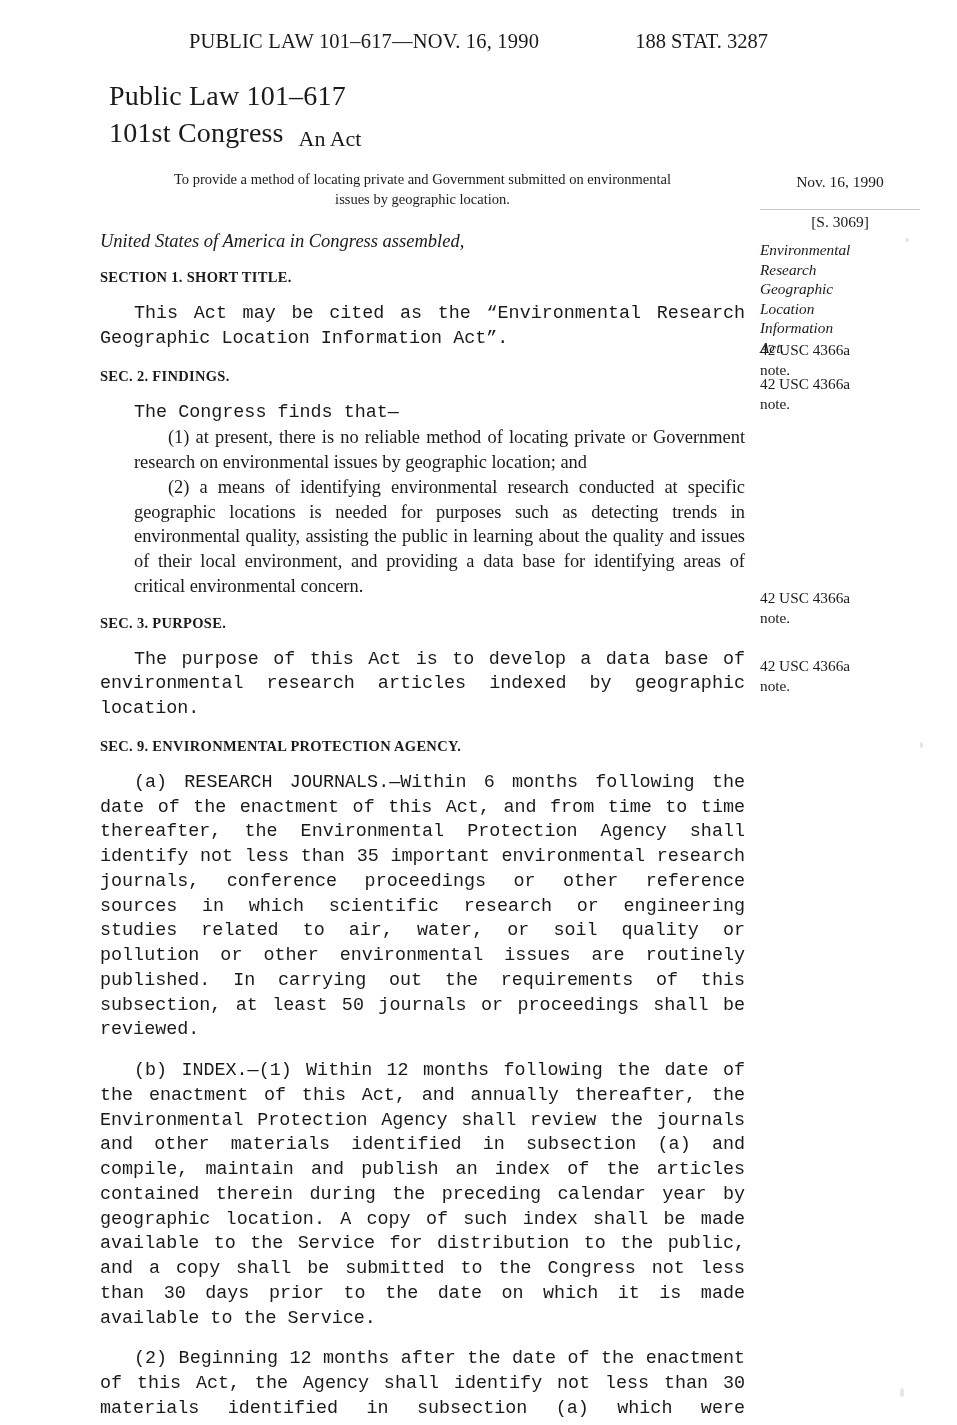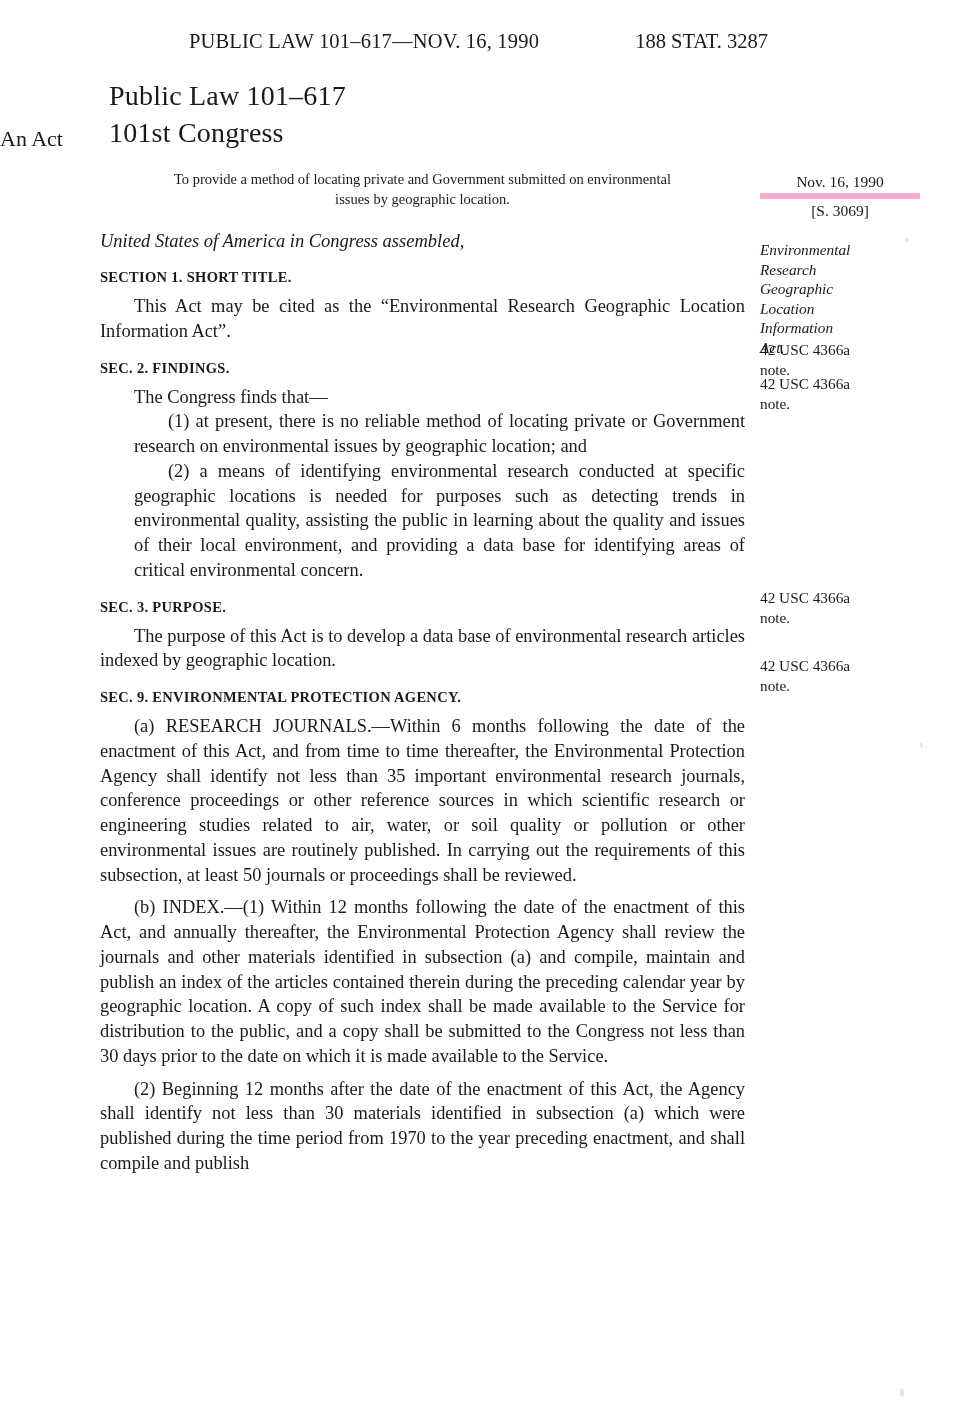--- a/index.html
+++ b/index.html
@@ -50,20 +50,21 @@
     font-size: 28px;
     line-height: 1.32;
     letter-spacing: 0.2px;
     margin-left: 9px;
   }
   .an-act {
     position: absolute;
     top: 126px;
     left: 0;
     width: 660px;
+    text-align: center;
     font-size: 22px;
   }
   
   .col-main {
     position: absolute;
     top: 170px;
     left: 100px;
     width: 645px;
   }
   .longtitle {
@@ -87,44 +88,45 @@
   .enacting .l2 { display: block; }
   h2.sec {
     font-size: 14.5px;
     font-weight: bold;
     margin: 16px 0 0 0;
     letter-spacing: 0.3px;
   }
   p.body {
     font-size: 18.4px;
     line-height: 1.345;
-    margin: 8px 0 0 0;
+    margin: 16px 0 0 0;
     text-align: justify;
     text-indent: 34px;
     hyphens: manual;
+    font-family: Liberation Mono, monospace;
   }
   p.block {
     font-size: 18.4px;
     line-height: 1.345;
     margin: 0;
     padding-left: 34px;
     text-align: justify;
     text-indent: 34px;
   }
   .mn-date {
     position: absolute;
     top: 173px;
     left: 760px;
     width: 160px;
     text-align: center;
     font-size: 15.5px;
   }
   .mn-date .rule {
-    border-bottom: 6px solid #f9a8d4;
-    padding-bottom: 2px;
+    border-bottom: 1px solid #f9a8d4;
+    padding-bottom: 18px;
     display: block;
   }
   .mn-date .bill {
     display: block;
     margin-top: 3px;
   }
   .mn-block {
     position: absolute;
     left: 760px;
     width: 185px;

